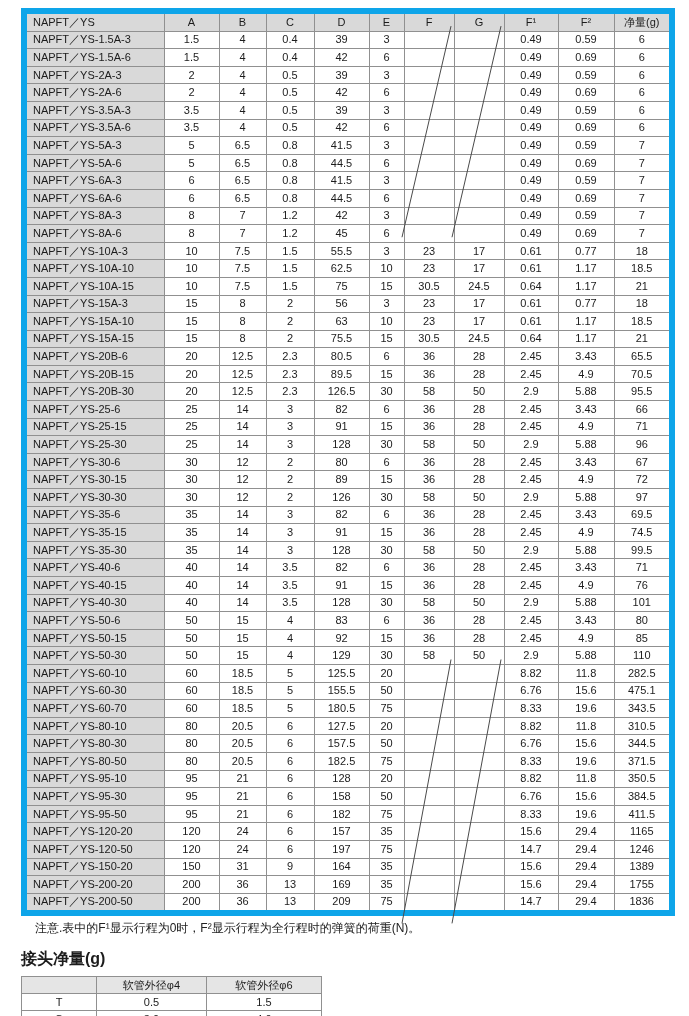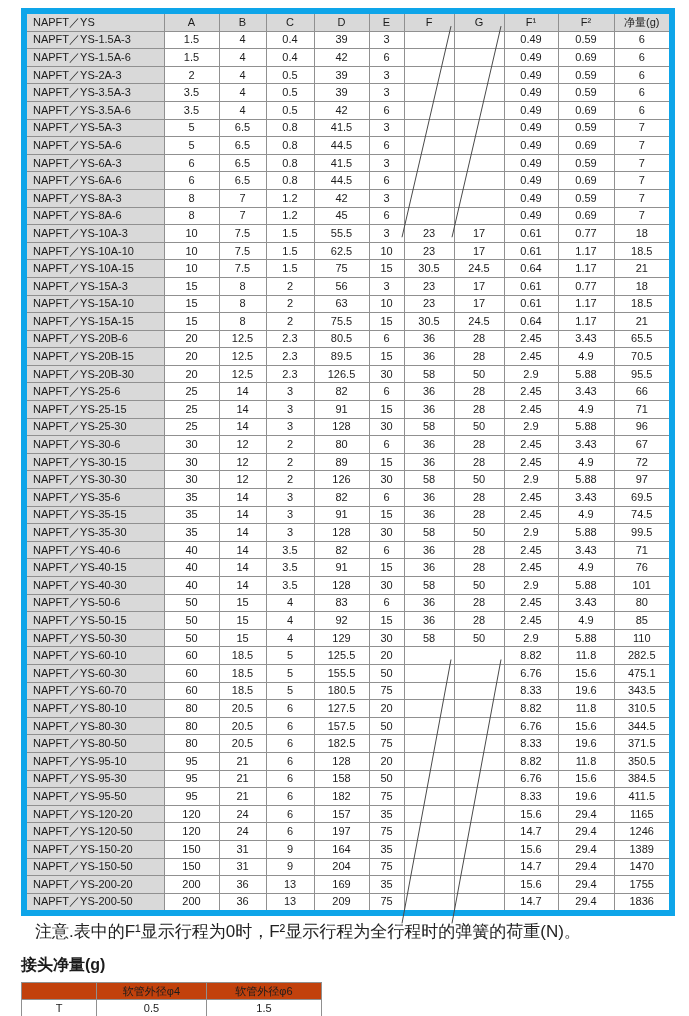--- a/index.html
+++ b/index.html
@@ -31,39 +31,39 @@
   }
   table.spec th { background: #d9d9d9; font-weight: normal; }
   table.spec th.name-col, table.spec td.name-col {
     background: #d9d9d9;
     text-align: left;
     padding-left: 6px;
   }
 
   svg.diag { position: absolute; left: 0; top: 0; pointer-events: none; }
 
-  .note { font-size: 17px; margin: 4px 0 0 14px; color: #222; }
+  .note { font-size: 12px; margin: 4px 0 0 14px; color: #222; }
 
   .joint-title { font-size: 16px; font-weight: bold; margin: 12px 0 6px 0; }
 
   table.joint {
     border-collapse: collapse;
     table-layout: fixed;
     font-size: 11px;
     border: 1px solid #4a4a4a;
   }
   table.joint th, table.joint td {
     border: 1px solid #909090;
     height: 16px;
     line-height: 1;
     text-align: center;
     padding: 0;
     white-space: nowrap;
   }
-  table.joint th { background: #c2410c; font-weight: normal; }
+  table.joint th { background: #e5e5e5; font-weight: normal; }
 </style>
 </head>
 <body>
 
 <div class="page">
 
   <div class="table-wrap">
     <table class="spec">
       <colgroup>
         <col style="width:140px">
@@ -127,20 +127,33 @@
             <td>0.5</td>
             <td>39</td>
             <td>3</td>
             <td></td>
             <td></td>
             <td>0.49</td>
             <td>0.59</td>
             <td>6</td>
           </tr>
           <tr>
+            <td class="name-col">NAPFT／YS-2A-6</td>
+            <td>2</td>
+            <td>4</td>
+            <td>0.5</td>
+            <td>42</td>
+            <td>6</td>
+            <td></td>
+            <td></td>
+            <td>0.49</td>
+            <td>0.69</td>
+            <td>6</td>
+          </tr>
+          <tr>
             <td class="name-col">NAPFT／YS-3.5A-3</td>
             <td>3.5</td>
             <td>4</td>
             <td>0.5</td>
             <td>39</td>
             <td>3</td>
             <td></td>
             <td></td>
             <td>0.49</td>
             <td>0.59</td>
@@ -697,33 +710,20 @@
             <td>150</td>
             <td>31</td>
             <td>9</td>
             <td>164</td>
             <td>35</td>
             <td></td>
             <td></td>
             <td>15.6</td>
             <td>29.4</td>
             <td>1389</td>
-          </tr>
-          <tr>
-            <td class="name-col">NAPFT／YS-150-50</td>
-            <td>150</td>
-            <td>31</td>
-            <td>9</td>
-            <td>204</td>
-            <td>75</td>
-            <td></td>
-            <td></td>
-            <td>14.7</td>
-            <td>29.4</td>
-            <td>1470</td>
           </tr>
           <tr>
             <td class="name-col">NAPFT／YS-200-20</td>
             <td>200</td>
             <td>36</td>
             <td>13</td>
             <td>169</td>
             <td>35</td>
             <td></td>
             <td></td>

